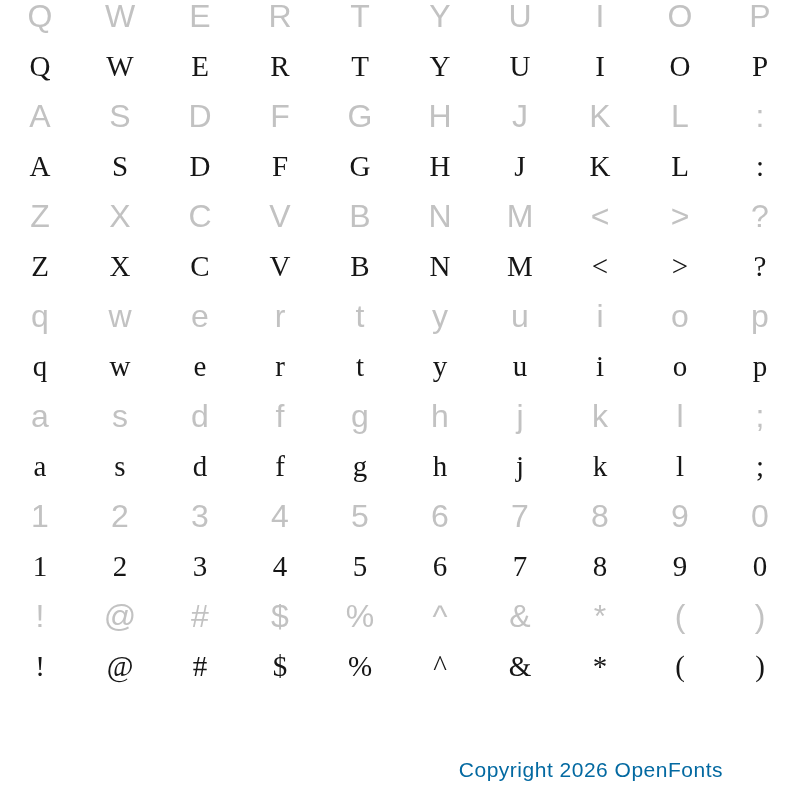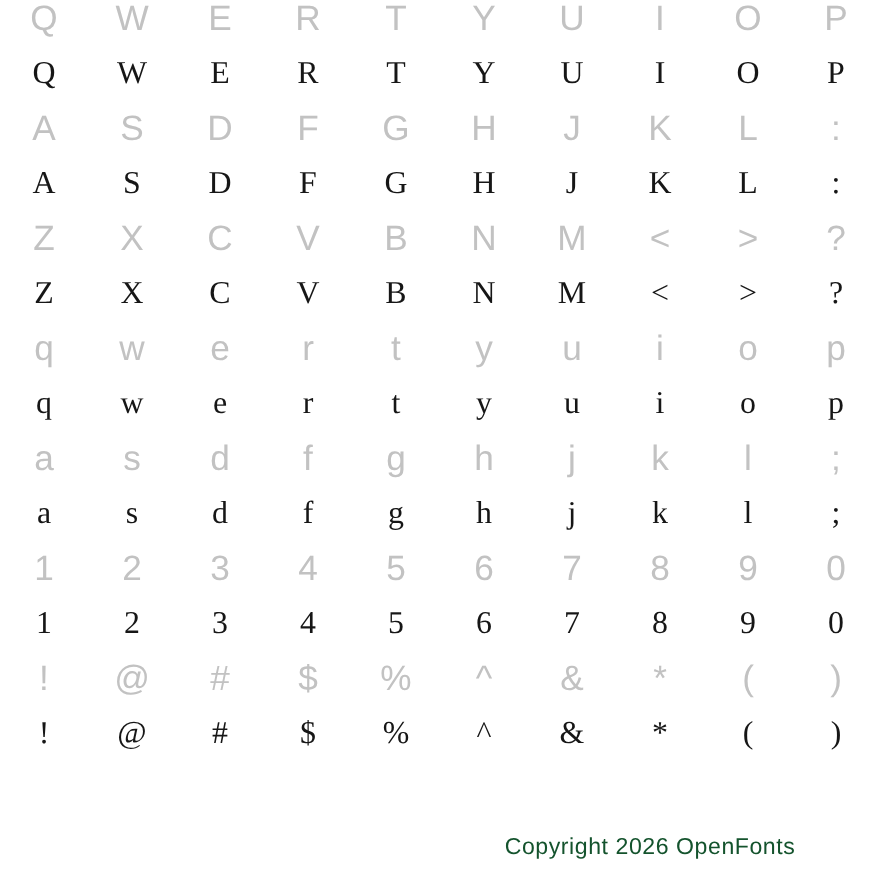--- a/index.html
+++ b/index.html
@@ -216,13 +216,13 @@
       <span class="glyph-cell">$</span>
       <span class="glyph-cell">%</span>
       <span class="glyph-cell">^</span>
       <span class="glyph-cell">&amp;</span>
       <span class="glyph-cell">*</span>
       <span class="glyph-cell">(</span>
       <span class="glyph-cell">)</span>
     </div>
   </div>
 
-<div class="copyright-footer" style="color: #14532d;">Copyright 2026 OpenFonts</div>
+<div class="copyright-footer" style="color: #0369a1;">Copyright 2026 OpenFonts</div>
 
 </body></html>

